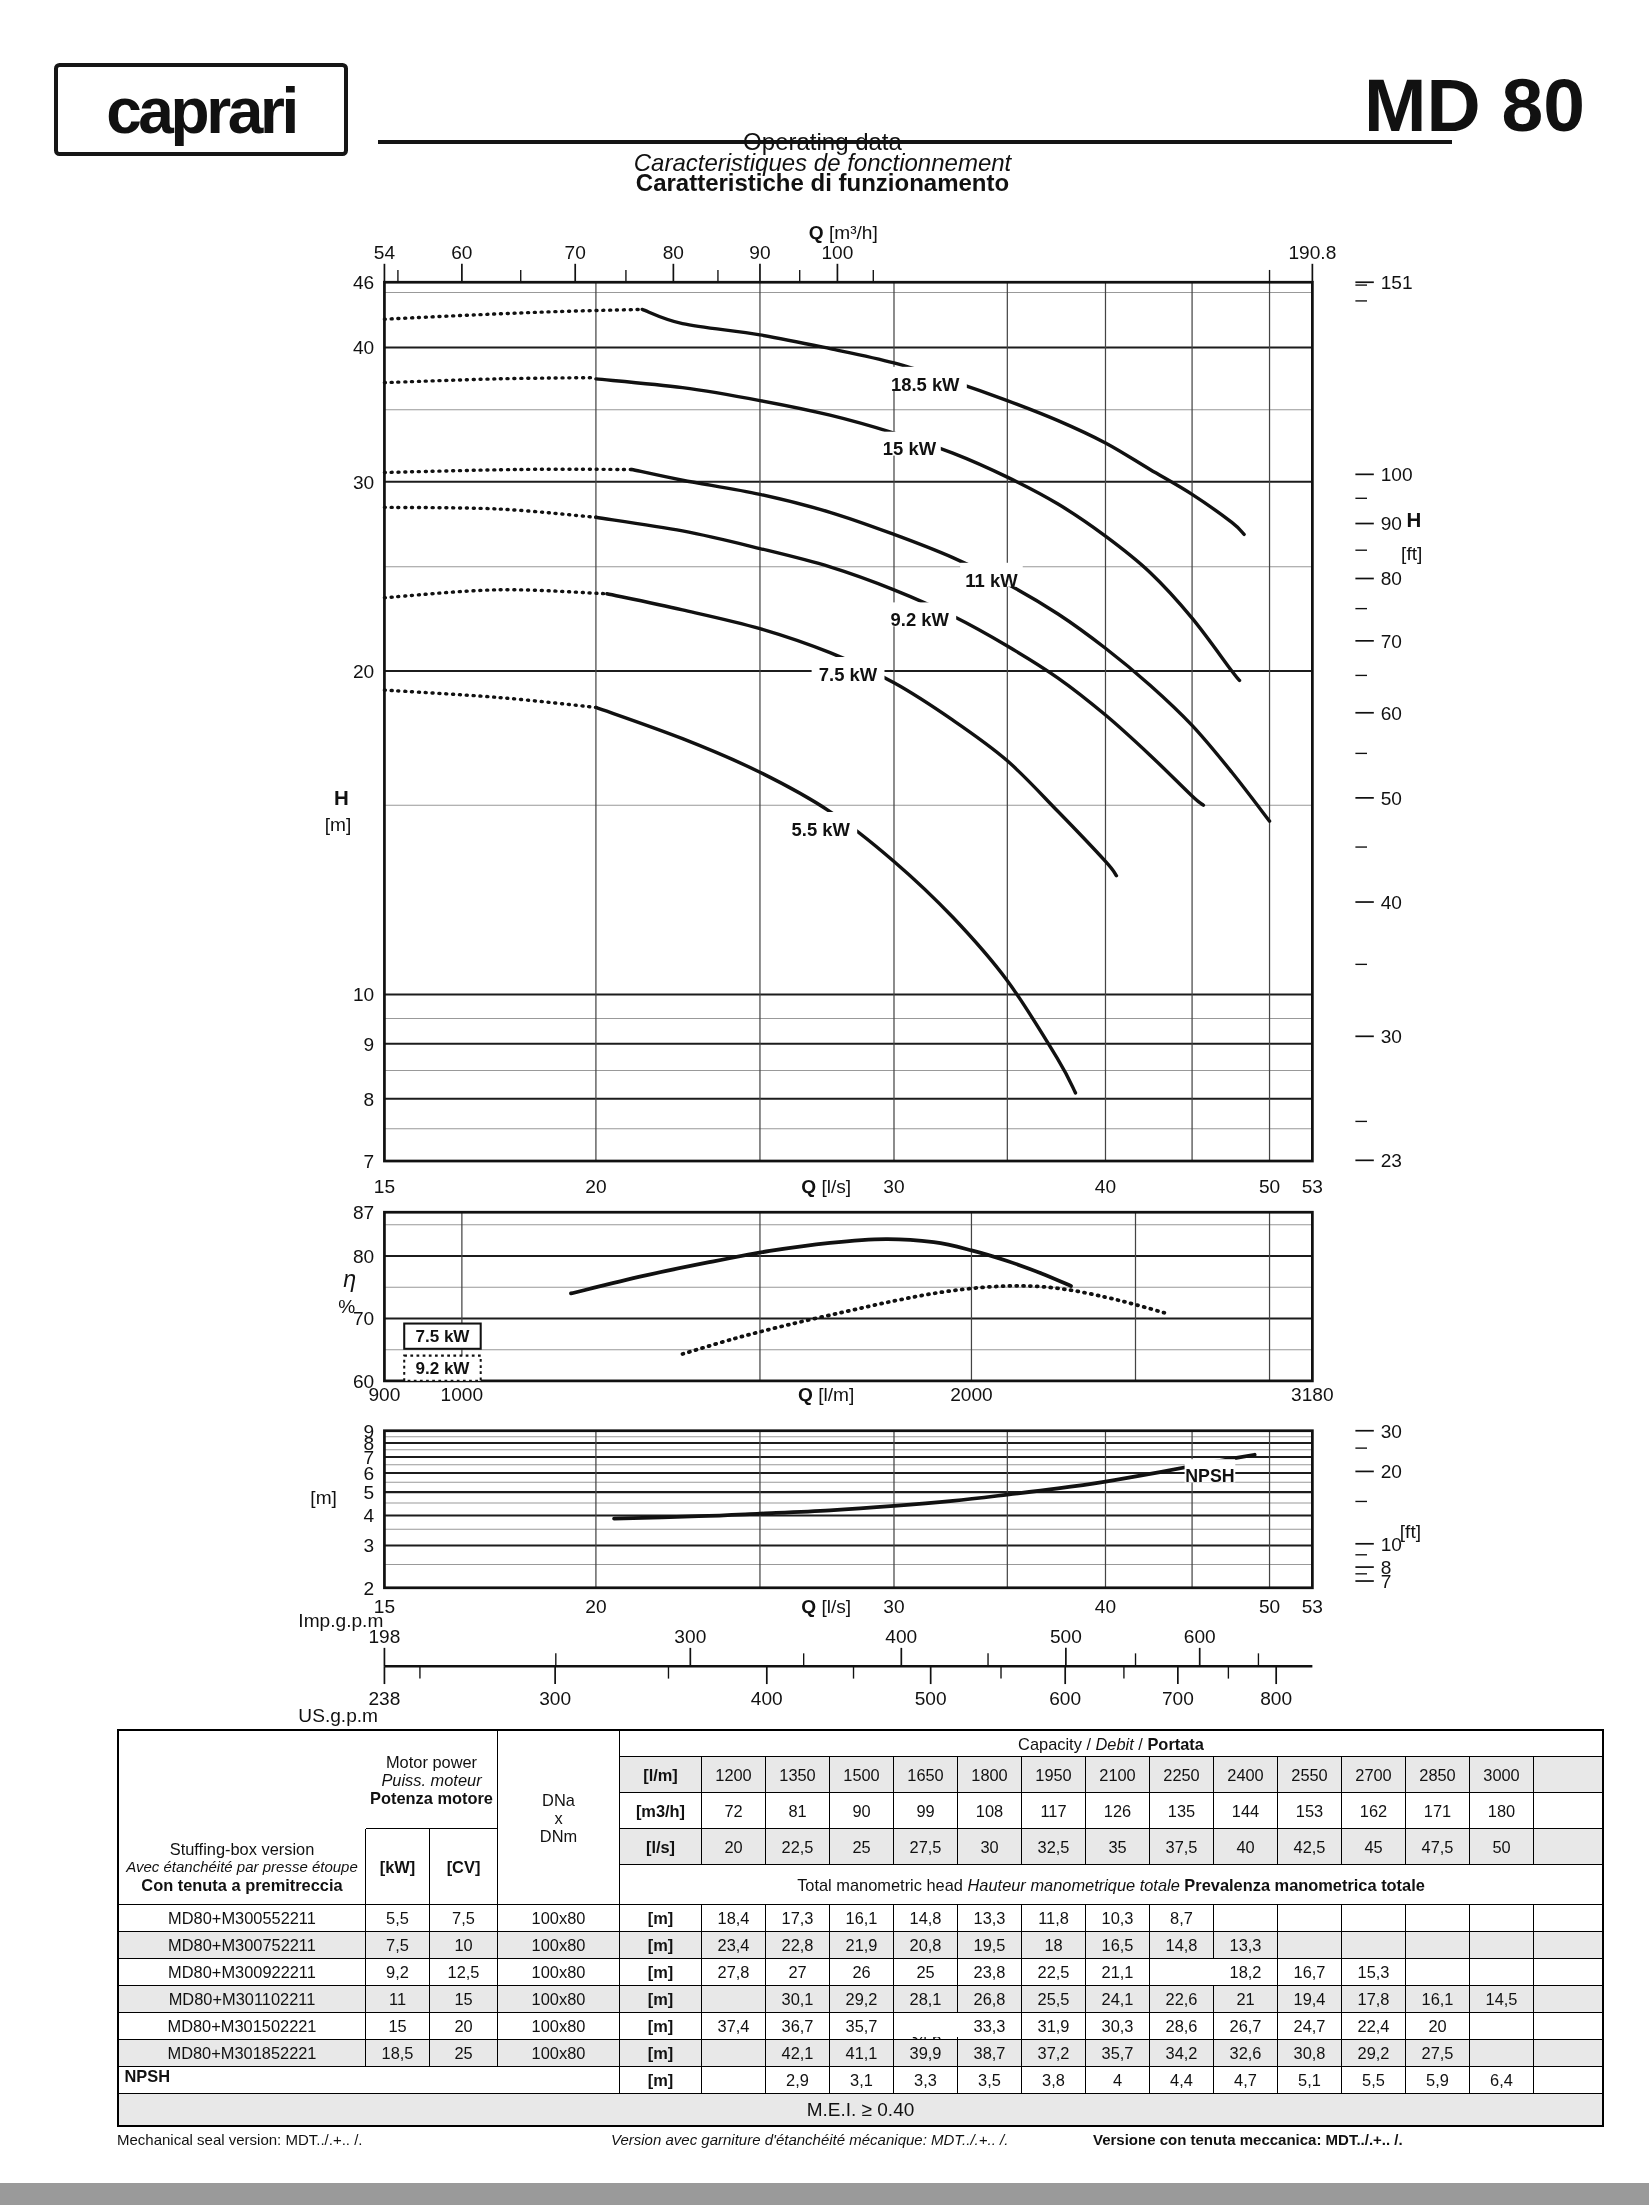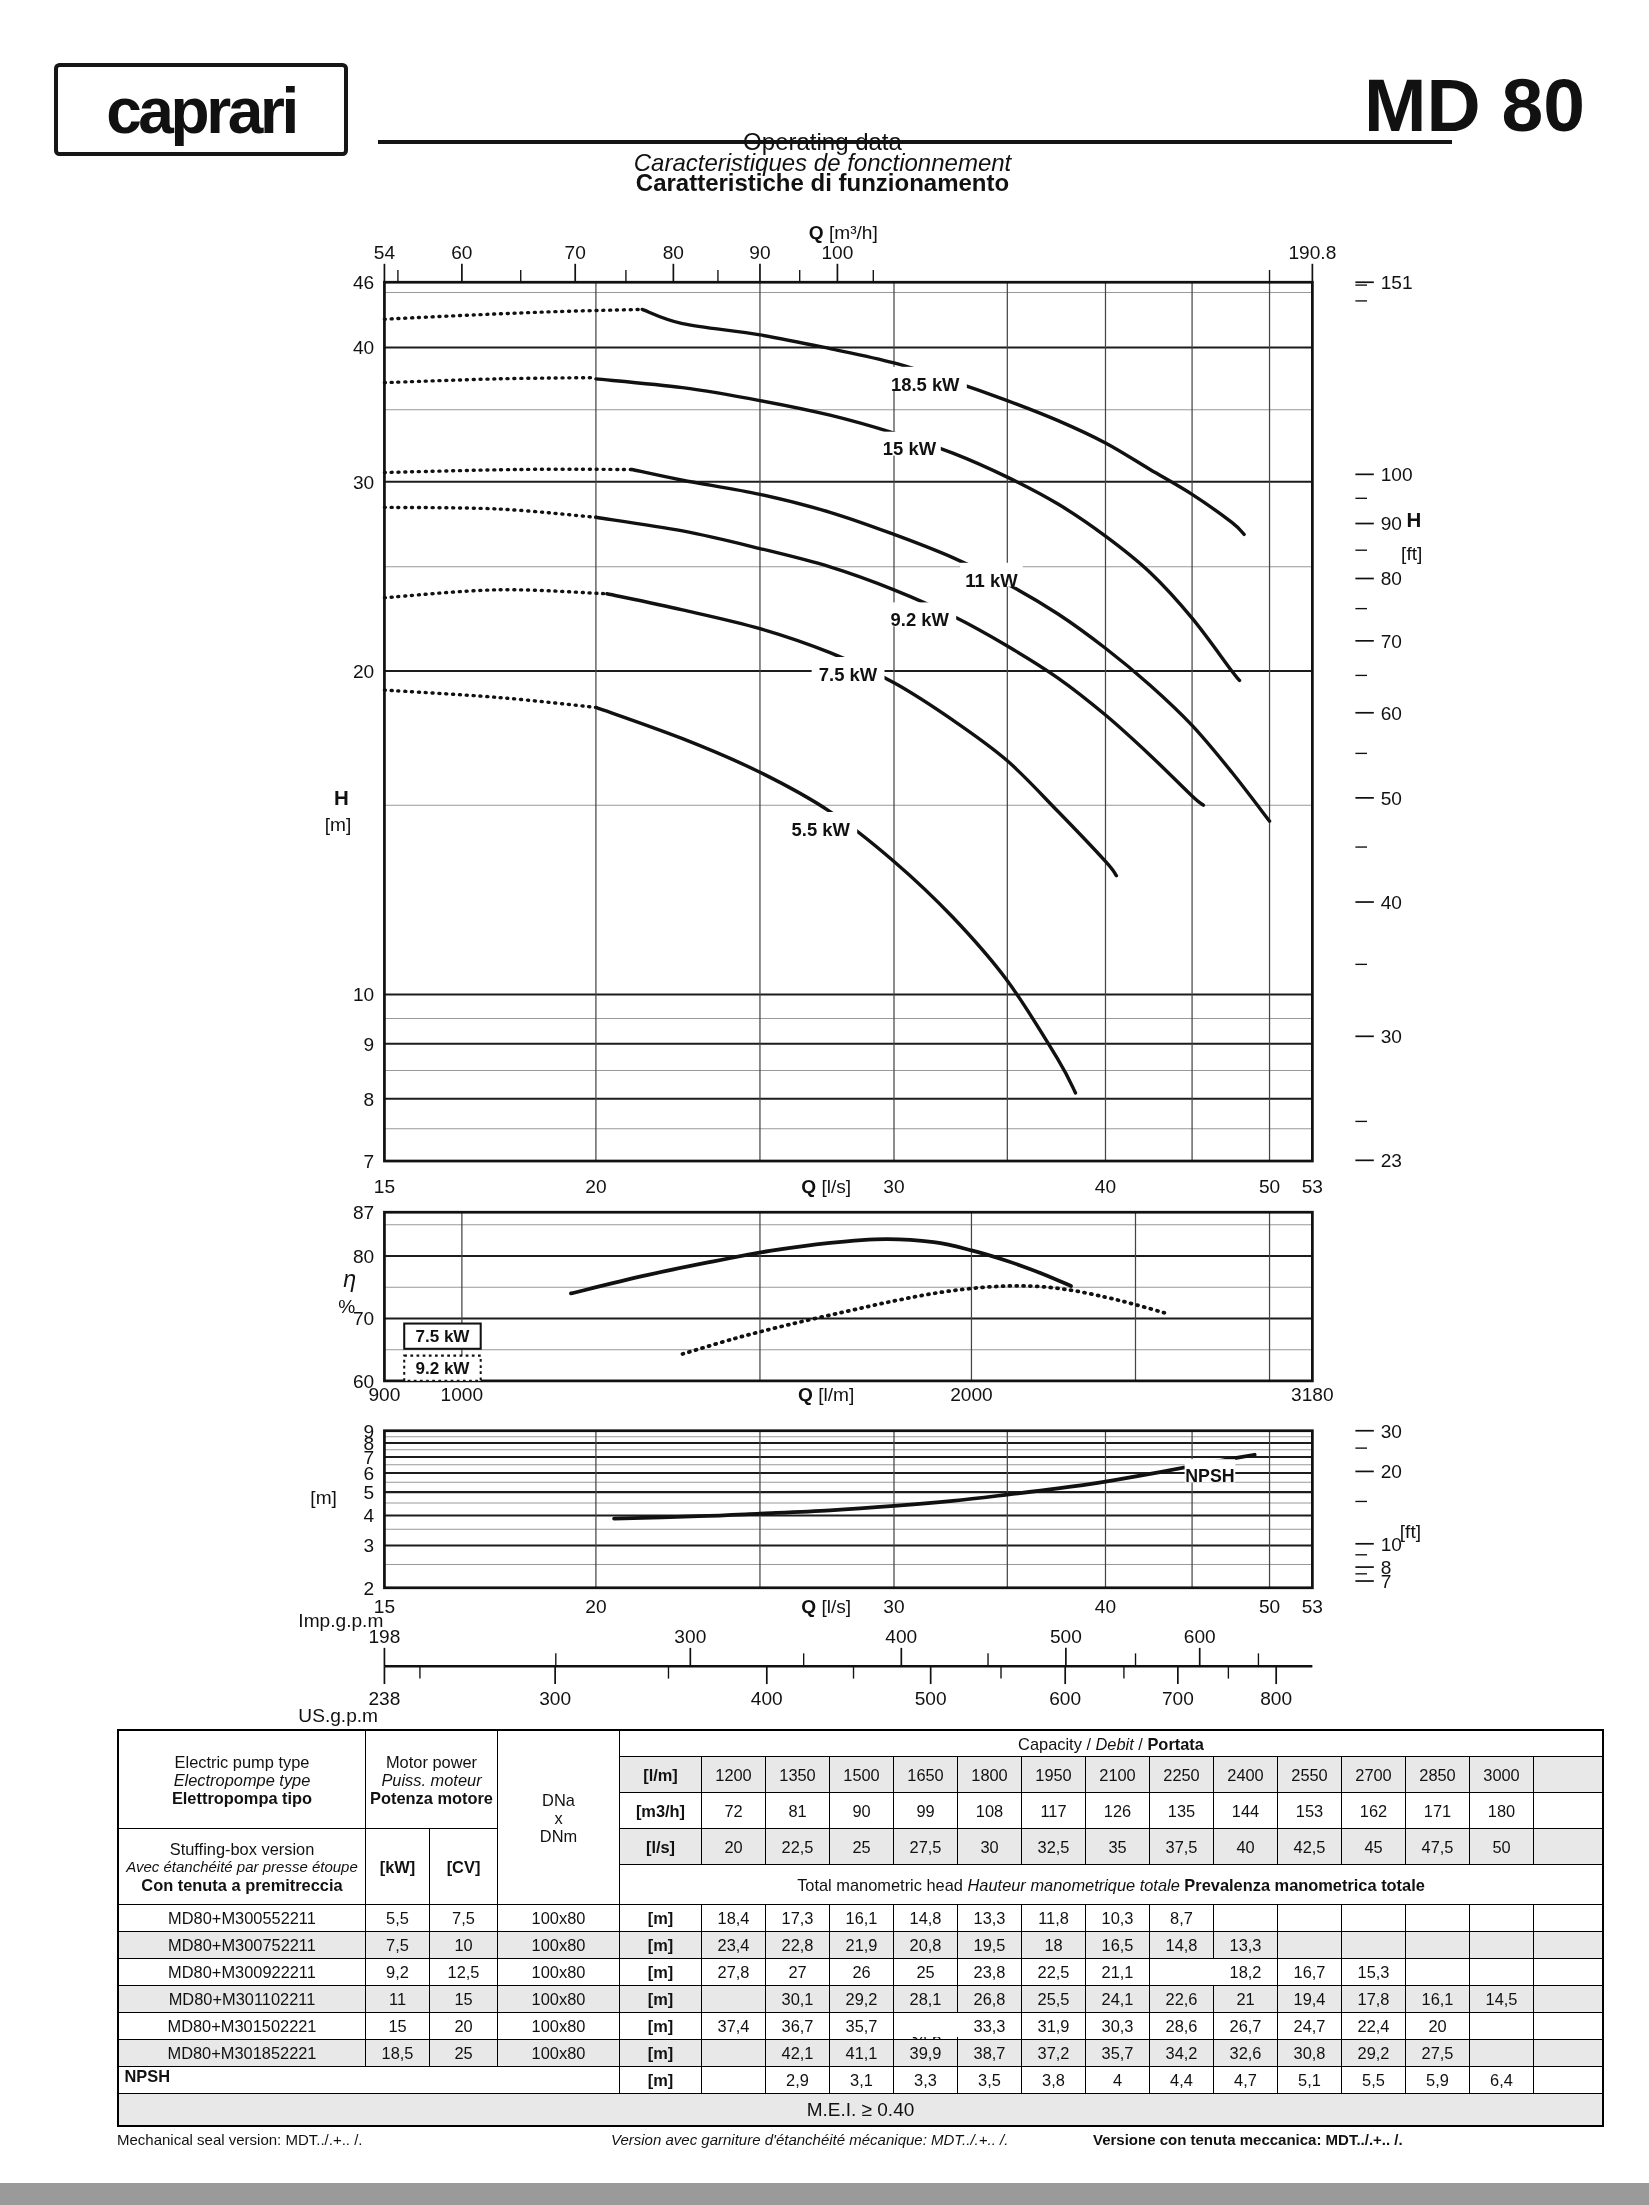--- a/index.html
+++ b/index.html
@@ -301,25 +301,20 @@
         <line x1="615" y1="2440" x2="615" y2="2458" stroke="#111" stroke-width="2"></line>
         <line x1="979" y1="2440" x2="979" y2="2458" stroke="#111" stroke-width="2"></line>
         <line x1="1250" y1="2440" x2="1250" y2="2458" stroke="#111" stroke-width="2"></line>
         <line x1="1466" y1="2440" x2="1466" y2="2458" stroke="#111" stroke-width="2"></line>
         <line x1="1646" y1="2440" x2="1646" y2="2458" stroke="#111" stroke-width="2"></line>
         <line x1="1799" y1="2440" x2="1799" y2="2458" stroke="#111" stroke-width="2"></line>
       </g>
     </svg>
 
   <div class="abs tbl" id="tbl">
-      <div class="c " style="grid-area: 1 / 1 / span 3 / span 1;">
-        <span>Electric pump type</span>
-        <span class="i">Electropompe type</span>
-        <span class="b">Elettropompa tipo</span>
-      </div>
       <div class="c " style="grid-area: 1 / 2 / span 3 / span 2;">
         <span>Motor power</span>
         <span class="i">Puiss. moteur</span>
         <span class="b">Potenza motore</span>
       </div>
       <div class="c row-line last-col" style="grid-area: 1 / 5 / span 1 / span 15;"><span>Capacity / </span><span class="i">Debit</span><span> / </span><span class="b">Portata</span></div>
       <div class="c " style="grid-area: 1 / 4 / span 5 / span 1;">
         <span>DNa</span>
         <span>x</span>
         <span>DNm</span>

